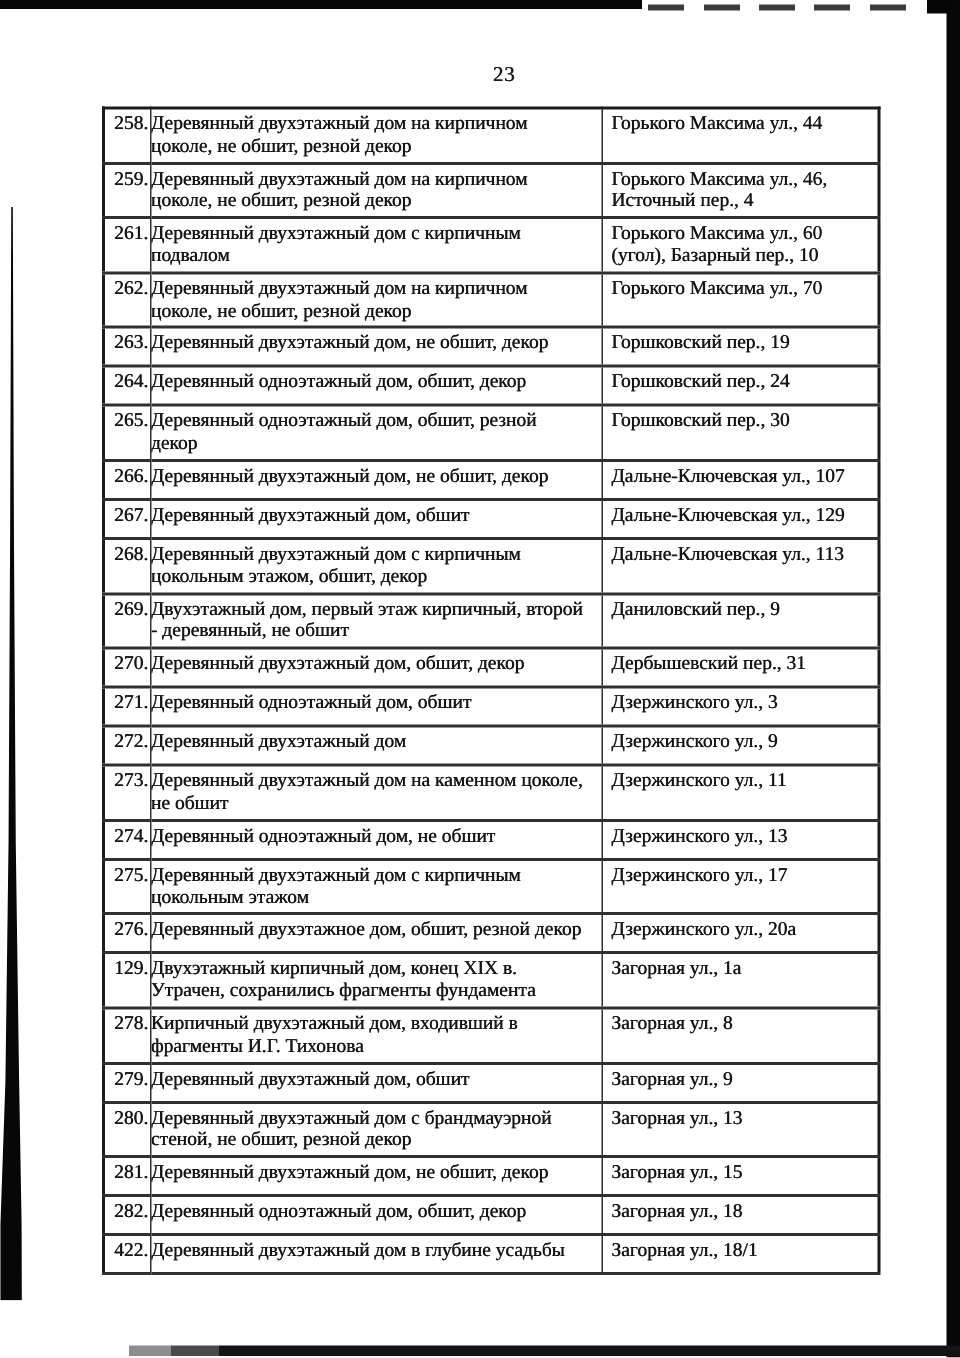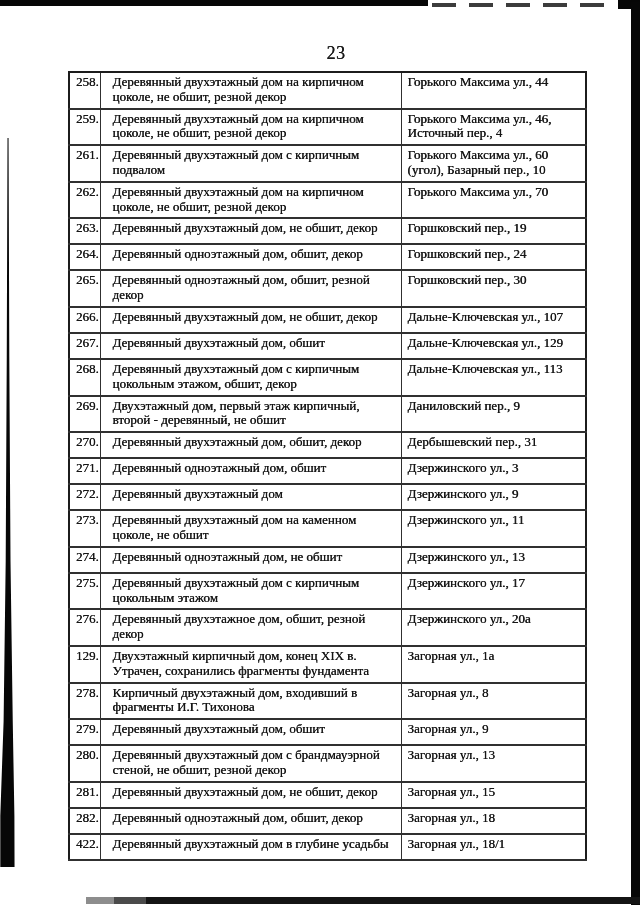--- a/index.html
+++ b/index.html
@@ -41,21 +41,21 @@
   .bottom-bar {
     left: 86px; top: 897px; width: 554px; height: 7px;
     background: linear-gradient(90deg, #8d8d8d 0 28px, #4a4a4a 28px 60px, #141414 60px 100%);
   }
 
   
   .page-number {
     position: absolute;
     top: 43px; left: 32px; width: 608px;
     text-align: center;
-    font-size: 18px;
+    font-size: 14px;
     letter-spacing: .5px;
     color: #1a1a1a;
     text-shadow: .3px 0 0 currentColor;
   }
 
   
   table.registry {
     position: absolute;
     top: 71px; left: 68px;
     width: 517px;
@@ -72,21 +72,21 @@
     border-bottom-width: 2px;
     vertical-align: top;
     font-size: 13px;
     line-height: 14.8px;
     padding: 2px 3px 3px 6px;
     text-shadow: .3px 0 0 currentColor;
     overflow: hidden;
   }
   .registry tr { height: 26px; }
   .registry td.num  { padding-left: 6px; }
-  .registry td.desc { padding-left: 12px; padding-right: 12px; }
+  .registry td.desc { padding-left: 0; padding-right: 12px; }
   .registry td.addr { padding-left: 6px;  padding-right: 4px; }
 </style>
 </head>
 <body>
 
 <div class="artifact top-bar"></div>
 <div class="artifact right-bar"></div>
 <div class="artifact left-wedge"></div>
 <div class="artifact bottom-bar"></div>
 

